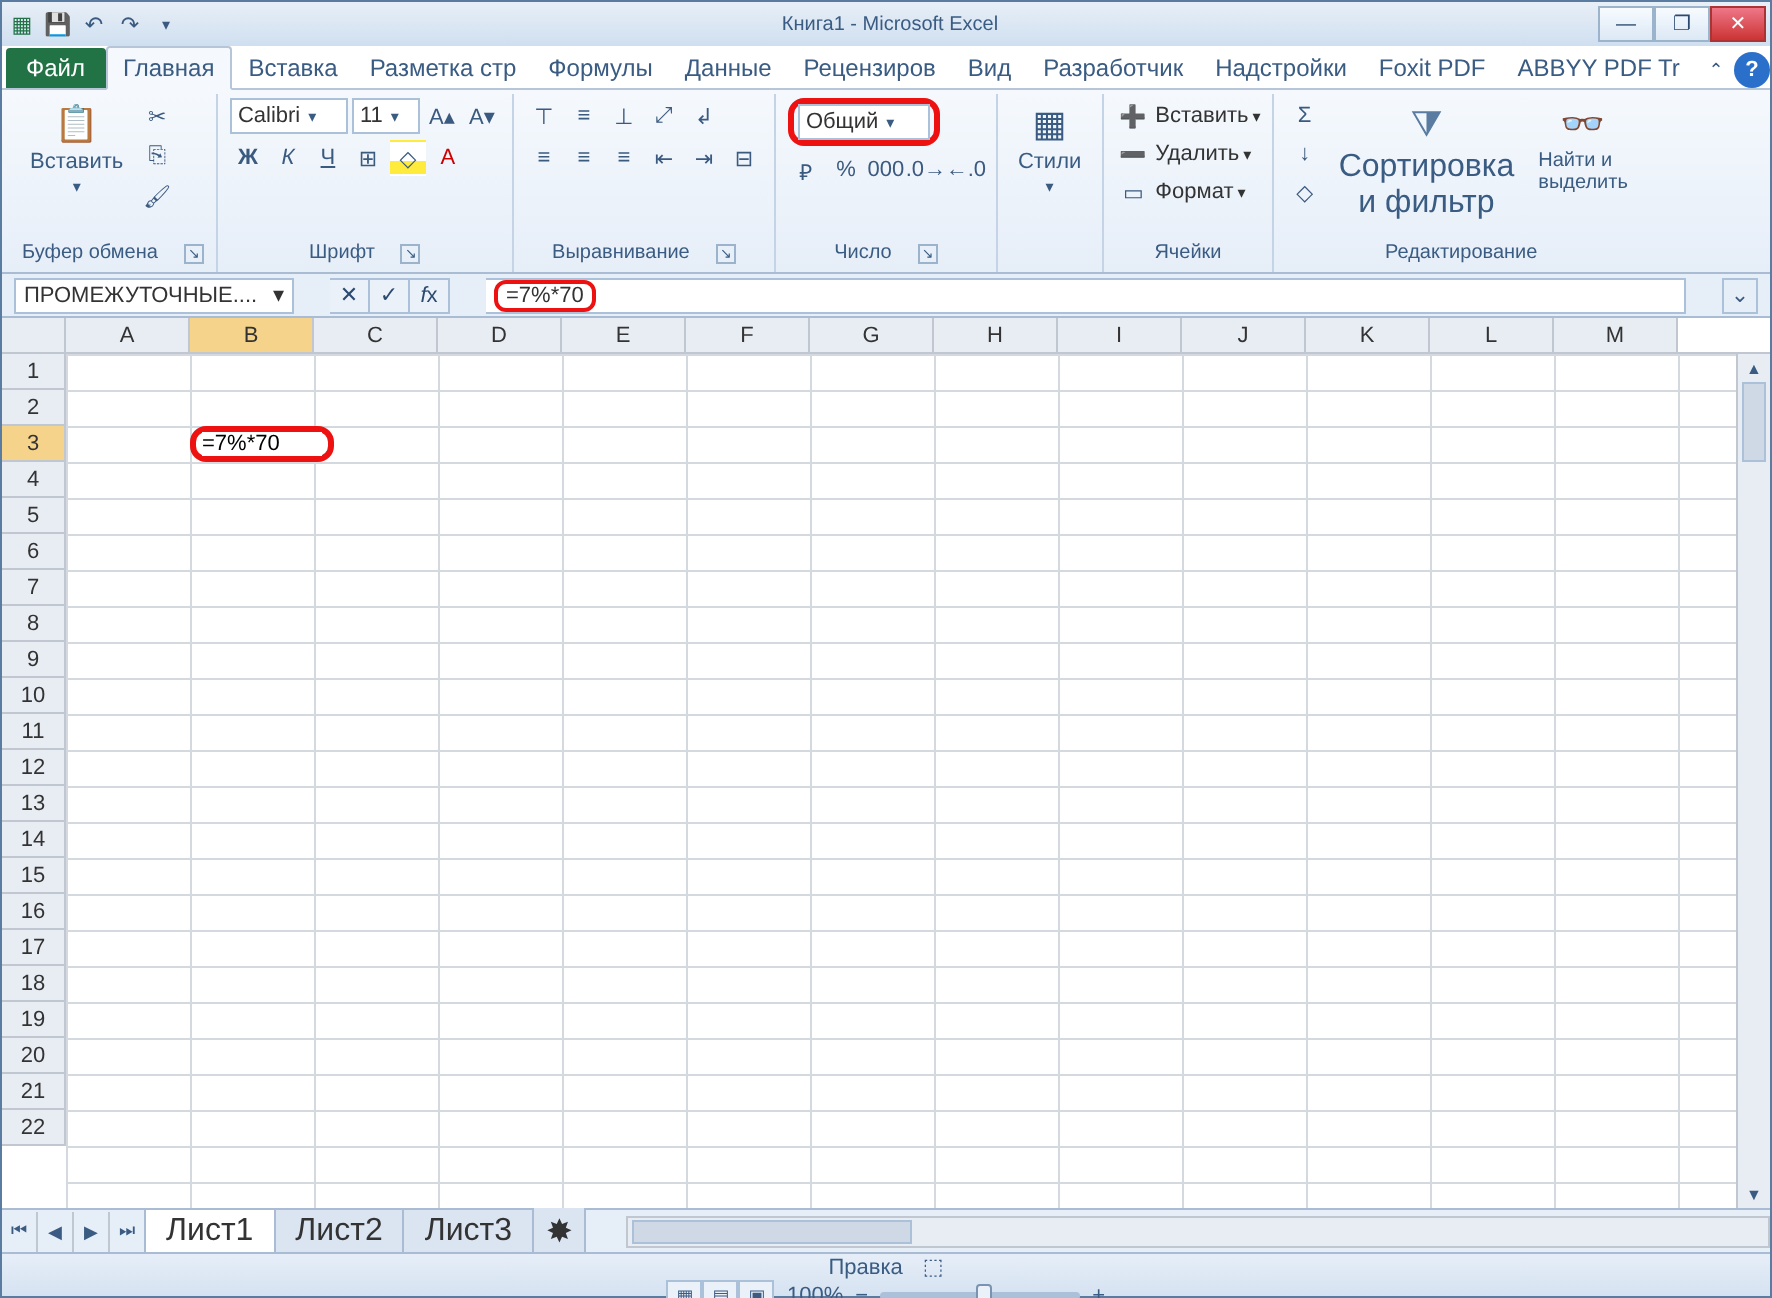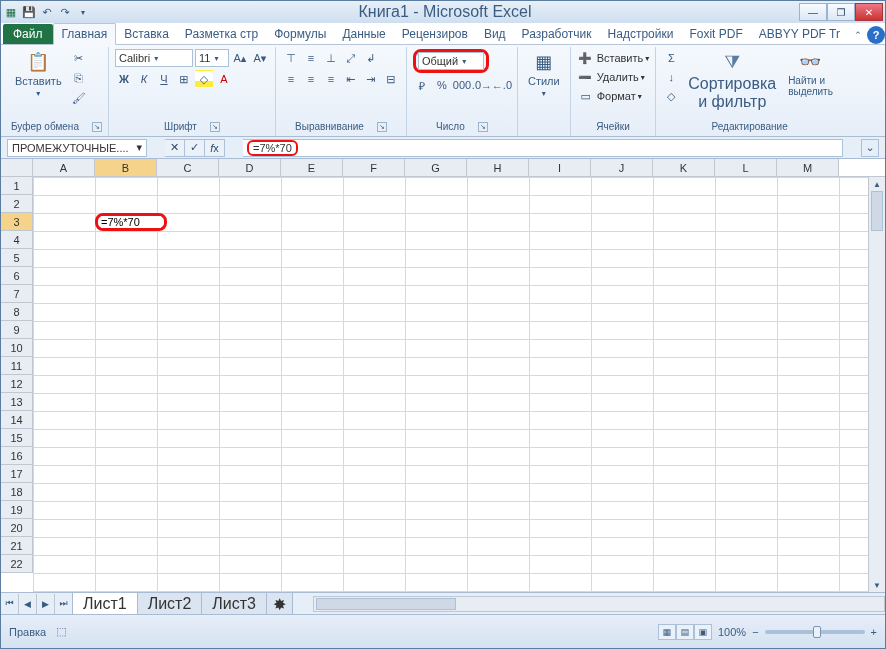--- a/index.html
+++ b/index.html
@@ -1,21 +1,21 @@
 <!DOCTYPE html>
 <html><head>
 <meta charset="utf-8">
 <style>
 * { box-sizing: border-box; margin: 0; padding: 0; font-family: "Segoe UI", Tahoma, sans-serif; }
 body { width: 886px; height: 649px; background: #fff; overflow: hidden; font-size: 11px; color: #333; }
 .window { width: 886px; height: 649px; border: 1px solid #5a7ca0; display: flex; flex-direction: column; background: #dbe5f1; }
 .titlebar { height: 22px; background: linear-gradient(#e8eff7,#cfdff0); display: flex; align-items: center; padding: 0 2px; }
 .titlebar .qat { display: flex; gap: 2px; align-items: center; }
 .qat .ic { width: 16px; height: 16px; display:flex;align-items:center;justify-content:center;font-size:11px;color:#3b5a80;}
-.titlebar .title { flex: 1; text-align: center; font-size: 16px; color: #3a5c83; }
+.titlebar .title { flex: 1; text-align: center; font-size: 10px; color: #3a5c83; }
 .winbtns { display: flex; gap: 0; }
 .winbtns div { width: 28px; height: 18px; border:1px solid #9cb3cc; background:linear-gradient(#f7fbff,#dce8f5); display:flex;align-items:center;justify-content:center;font-size:10px;color:#2b4a6f;}
 .winbtns .close { background: linear-gradient(#e78,#c33); color:#fff; border-color:#a33;}
 .menubar { height: 22px; background: #fff; display:flex; align-items:flex-end; padding-left:2px; border-bottom:1px solid #b6c5d8;}
 .menubar .file { background:#217346; color:#fff; padding:3px 10px; font-size:12px; border-radius:2px 2px 0 0;}
 .menubar .tab { padding:3px 8px; font-size:12px; color:#3a5c83; cursor:default; }
 .menubar .tab.active { background:#f5f9fd; border:1px solid #b6c5d8; border-bottom:1px solid #f5f9fd; border-radius:2px 2px 0 0; margin-bottom:-1px;}
 .ribbon { height: 92px; background: linear-gradient(#f5f9fd,#e6eef8); border-bottom:1px solid #a9bcd3; display:flex; padding:2px 4px 0 4px; }
 .group { border-right:1px solid #c4d3e5; padding:2px 6px; display:flex; flex-direction:column; justify-content:space-between; }
 .group .body { flex:1; display:flex; gap:4px; align-items:flex-start; }
@@ -51,21 +51,21 @@
 .vscroll { width:17px; background:#e8edf3; border-left:1px solid #c0c7d1; position:relative;}
 .vscroll .thumb{ position:absolute; top:14px; left:2px; right:2px; height:40px; background:#cfd9e6; border:1px solid #abc1da;}
 .vscroll .arr{position:absolute;left:0;right:0;height:14px;display:flex;align-items:center;justify-content:center;font-size:8px;color:#3a5c83;}
 .sheetbar { height:22px; background:#e6eef8; border-top:1px solid #a9bcd3; display:flex; align-items:center;}
 .sheetnav { display:flex;}
 .sheetnav div{width:18px;height:20px;border-right:1px solid #c0c7d1;display:flex;align-items:center;justify-content:center;font-size:9px;color:#3a5c83;}
 .sheettab { padding:2px 10px; background:#fff; border:1px solid #a9bcd3; border-bottom:none; font-size:16px; margin-left:-1px;}
 .sheettab.inactive{background:#dbe5f1;}
 .hscroll { flex:1; margin-left:20px; height:16px; background:#e8edf3; border:1px solid #c0c7d1; position:relative;}
 .hscroll .thumb{position:absolute;left:2px;top:1px;bottom:1px;width:140px;background:#cfd9e6;border:1px solid #abc1da;}
-.status { height:34px; background:linear-gradient(#e6eef8,#d5e2f1); border-top:1px solid #a9bcd3; display:flex; align-items:center; padding:0 8px; font-size:11px; color:#3a5c83; justify-content:space-between;}
+.status { height:22px; background:linear-gradient(#e6eef8,#d5e2f1); border-top:1px solid #a9bcd3; display:flex; align-items:center; padding:0 8px; font-size:11px; color:#3a5c83; justify-content:space-between;flex-direction:column;}
 .status .right { display:flex; align-items:center; gap:6px;}
 .viewbtns { display:flex;}
 .viewbtns div{width:18px;height:16px;border:1px solid #abc1da;background:#eaf1f9;display:flex;align-items:center;justify-content:center;font-size:9px;}
 .zoom-slider { width:100px; height:4px; background:#abc1da; position:relative; border-radius:2px;}
 .zoom-slider .th{position:absolute;left:48px;top:-4px;width:8px;height:12px;background:#eaf1f9;border:1px solid #7a93b0;border-radius:2px;}
 .helpbtn { width:18px;height:18px;border-radius:50%;background:#2a6fc9;color:#fff;display:flex;align-items:center;justify-content:center;font-size:11px;font-weight:bold;}
 </style>
 </head>
 <body>
 
@@ -121,21 +121,21 @@
       </div>
       <div class="lbl">
           <span>Буфер обмена</span>
           <span class="dlg">↘</span>
         </div>
     </div>
 
     <div class="group">
       <div class="body col" style="gap:3px">
         <div class="row">
-          <div class="combo" style="width:78px">
+          <div class="combo" style="width:59px">
               <span>Calibri</span>
               <span class="arr">▾</span>
             </div>
           <div class="combo" style="width:34px">
               <span>11</span>
               <span class="arr">▾</span>
             </div>
           <div class="smbtn">A▴</div>
           <div class="smbtn">A▾</div>
         </div>

